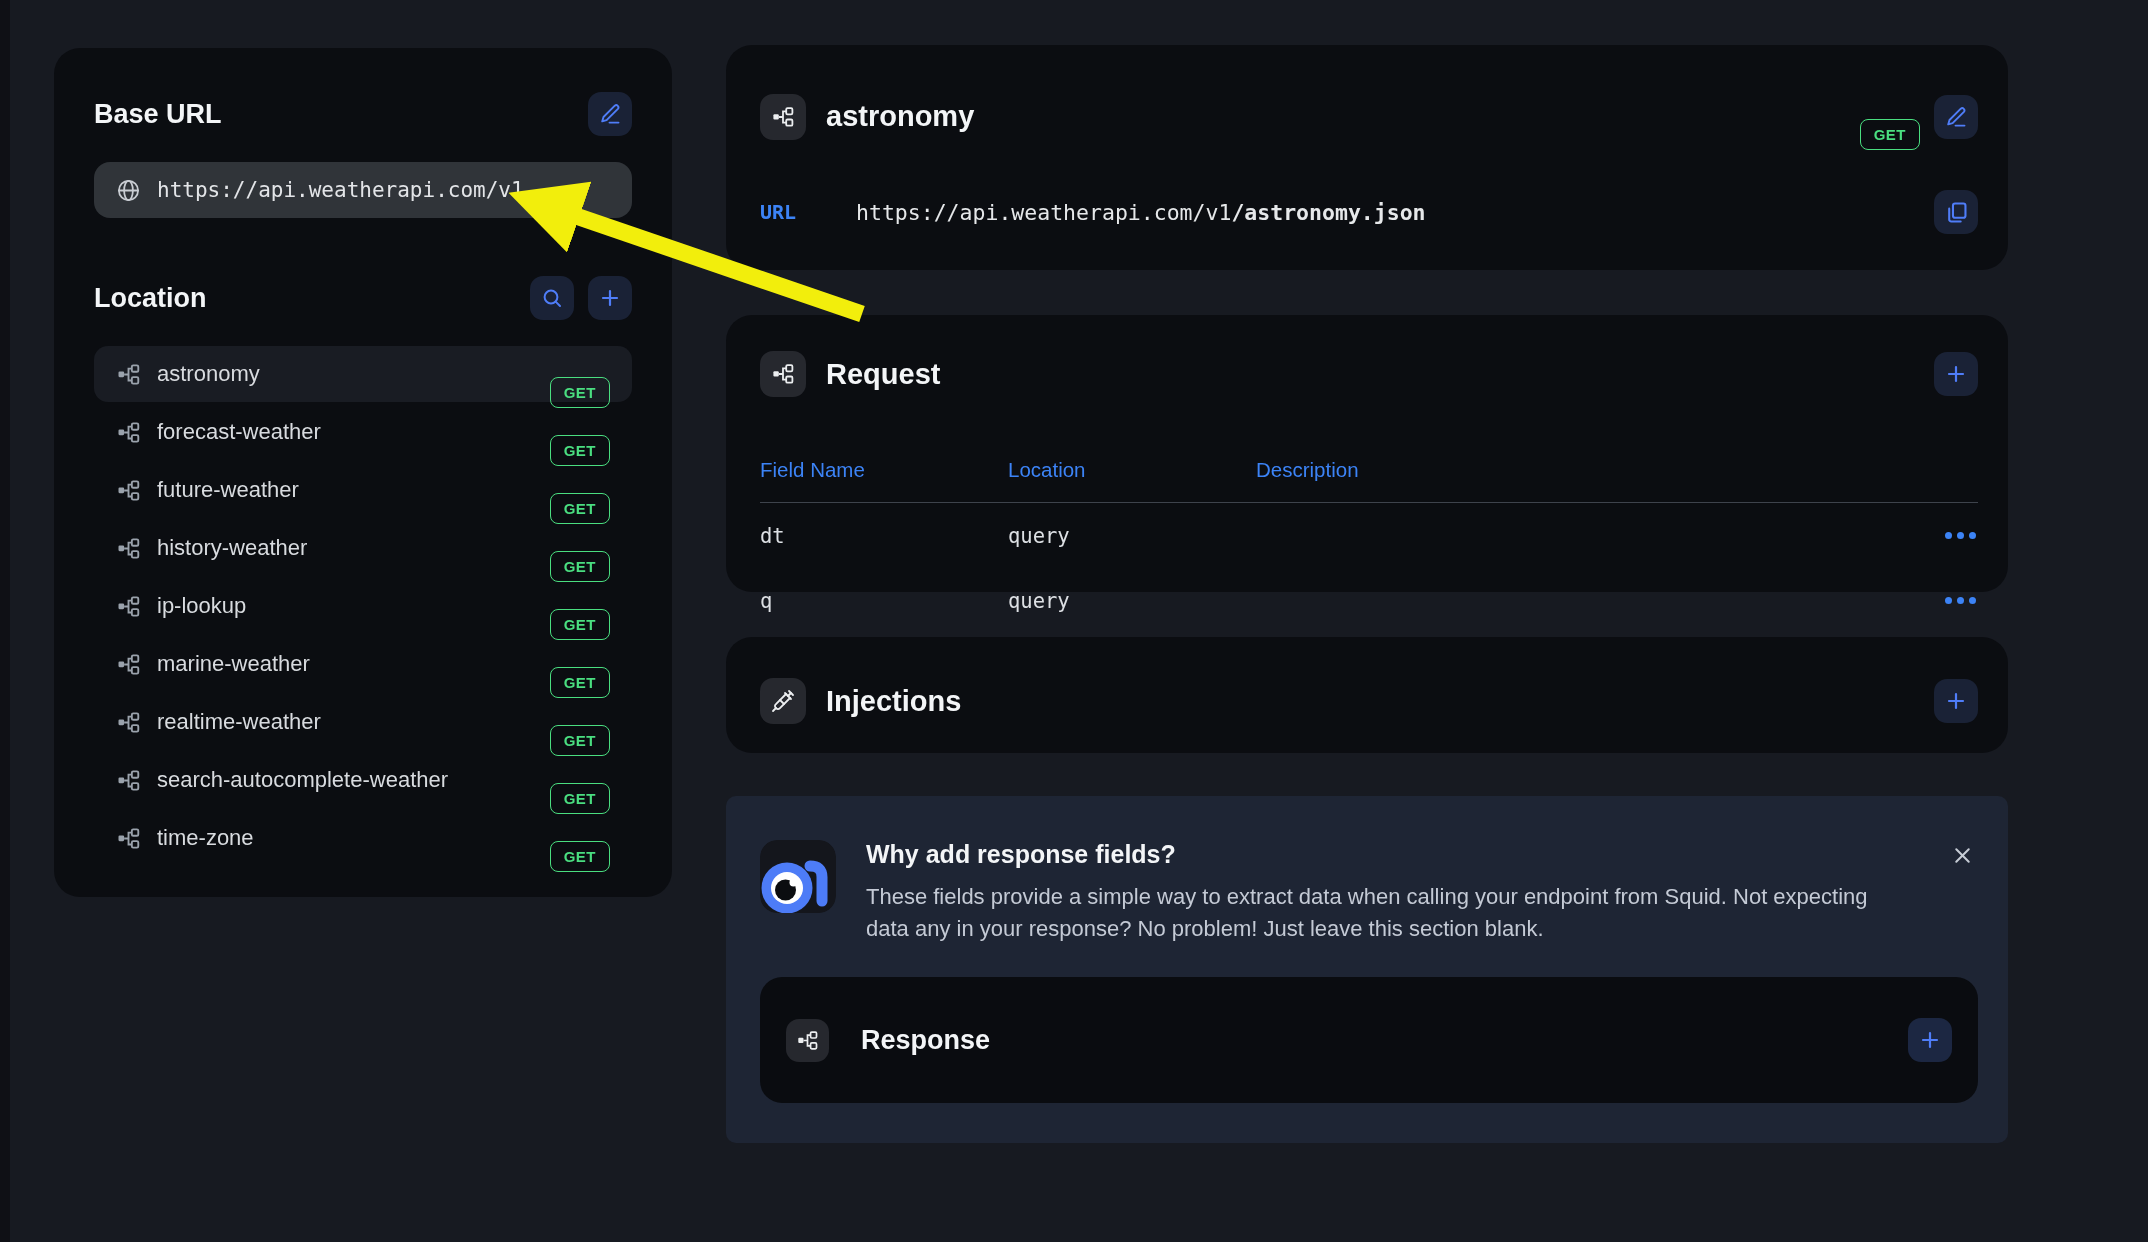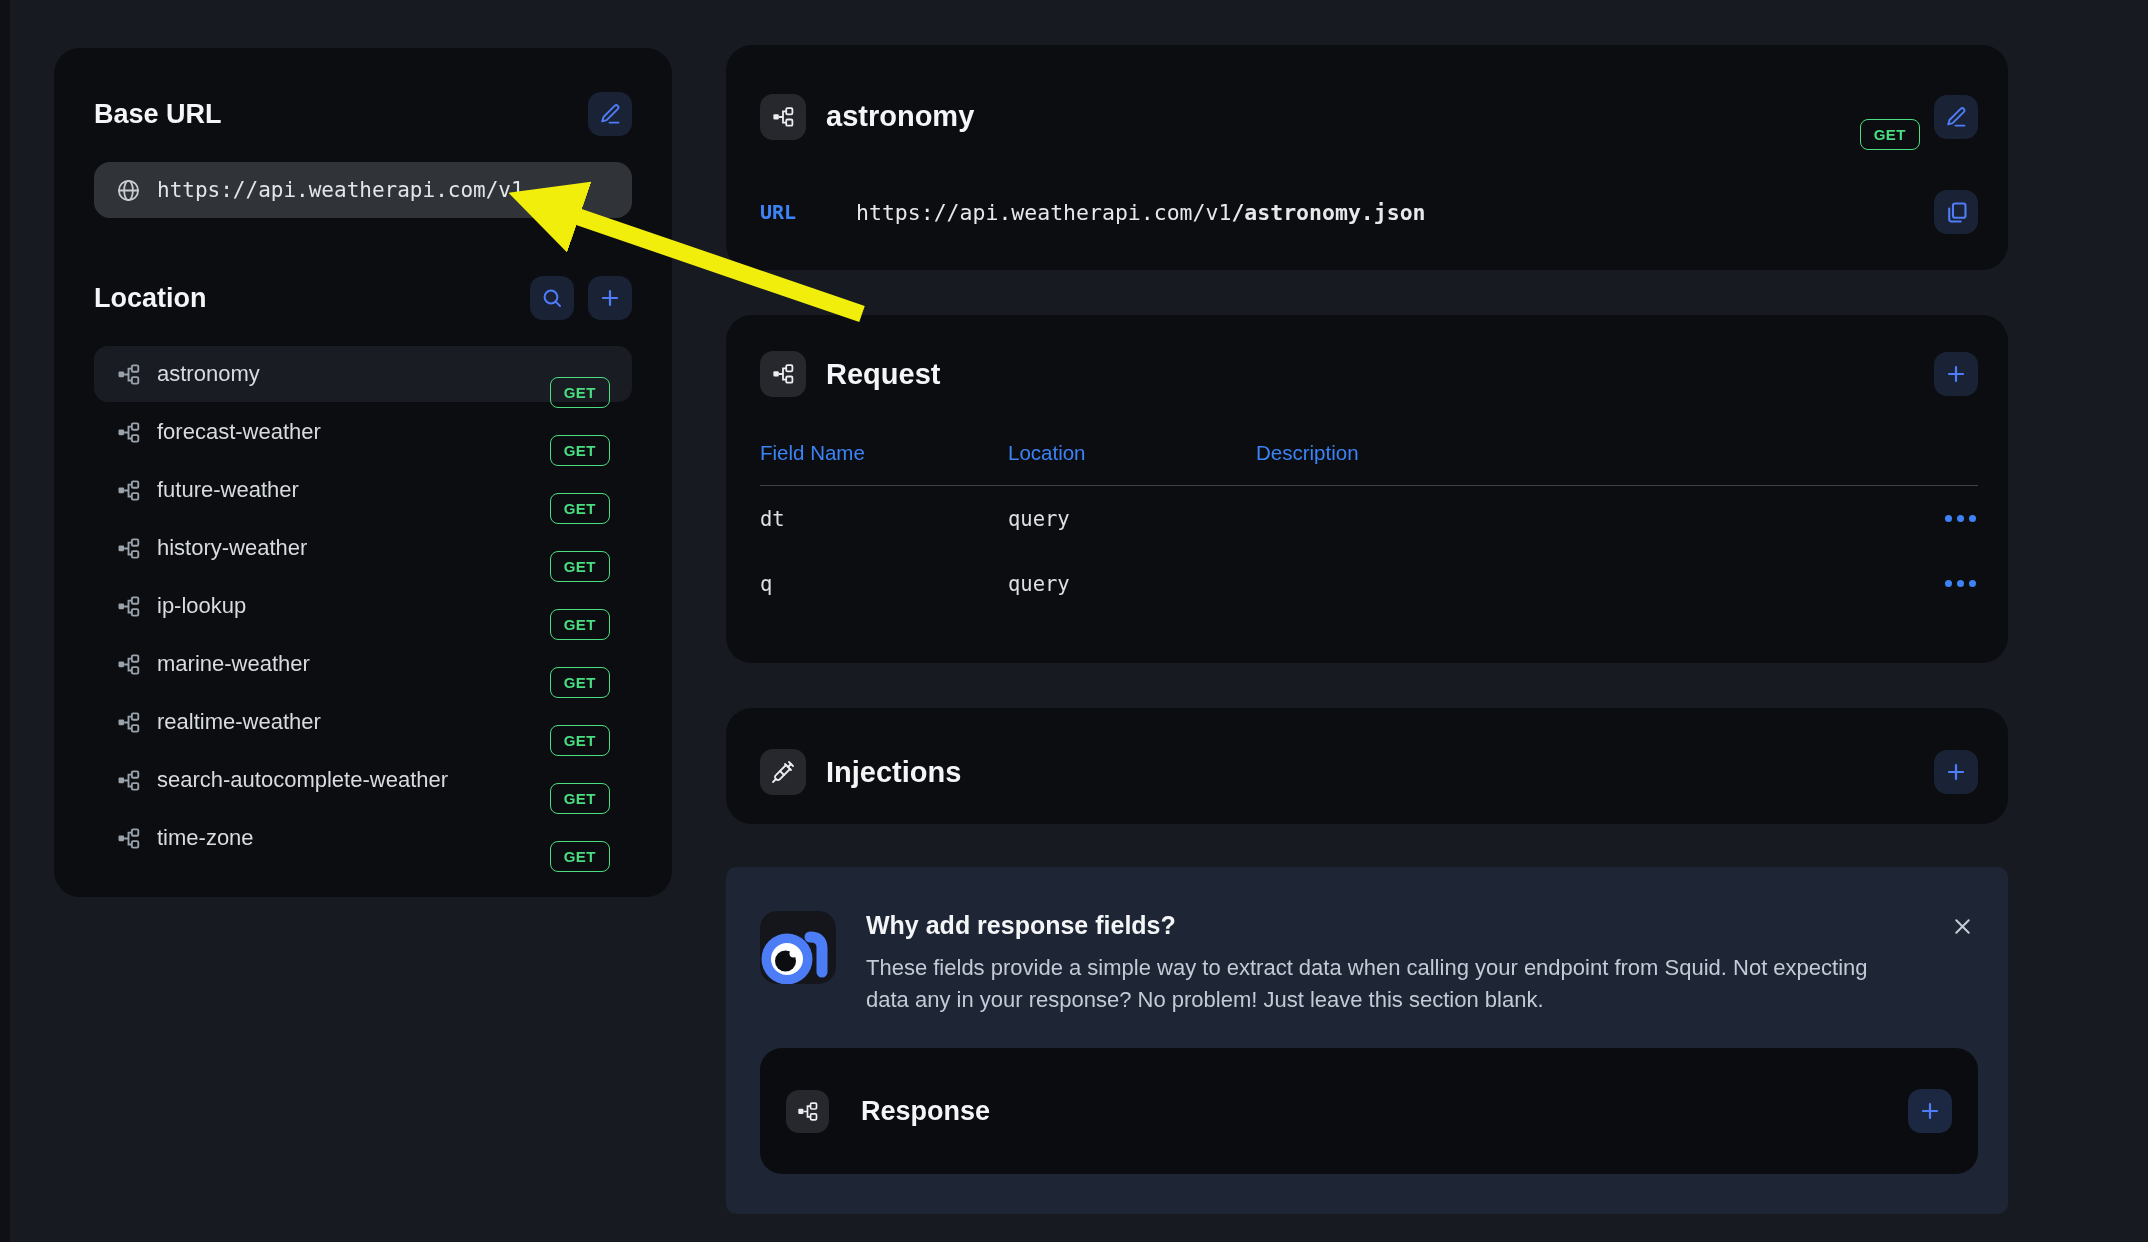--- a/index.html
+++ b/index.html
@@ -73,22 +73,22 @@
   .url-row { margin-top: 40px; display: flex; align-items: center; }
   .url-label {
     font-family: "DejaVu Sans Mono", monospace; font-weight: bold;
     font-size: 20px; color: #3c83f6; width: 96px;
   }
   .url-value {
     font-family: "DejaVu Sans Mono", monospace; font-size: 21.5px; color: #e6e8ea;
   }
   .url-value b { font-weight: bold; }
 
-  .card2 { margin-top: 45px; height: 348px; padding: 36px 30px 0 34px; }
-  .table { margin-top: 44px; }
+  .card2 { margin-top: 45px; height: 277px; padding: 36px 30px 0 34px; }
+  .table { margin-top: 61px; }
   .thead { display: flex; color: #3c83f6; font-size: 20.5px; padding-bottom: 20px;
            border-bottom: 1px solid #3e434c; }
   .col-field { width: 248px; flex: 0 0 auto; }
   .col-loc { width: 248px; flex: 0 0 auto; }
   .col-desc { flex: 1 1 auto; }
   .trow { display: flex; align-items: center; height: 65px;
           font-family: "DejaVu Sans Mono", monospace; font-size: 20.5px; color: #dde0e4; }
 
   .card3 { margin-top: 45px; height: 116px; display: flex; align-items: center;
            padding: 12px 30px 0 34px; gap: 20px; }

